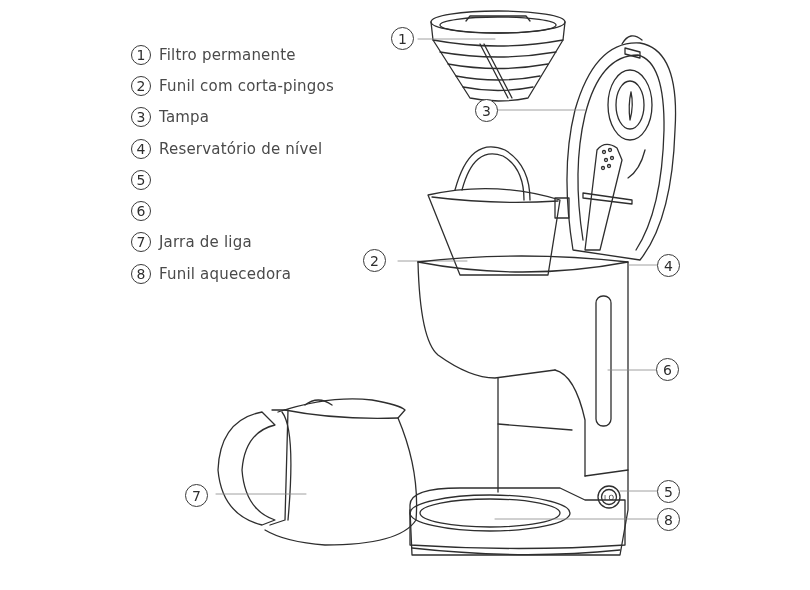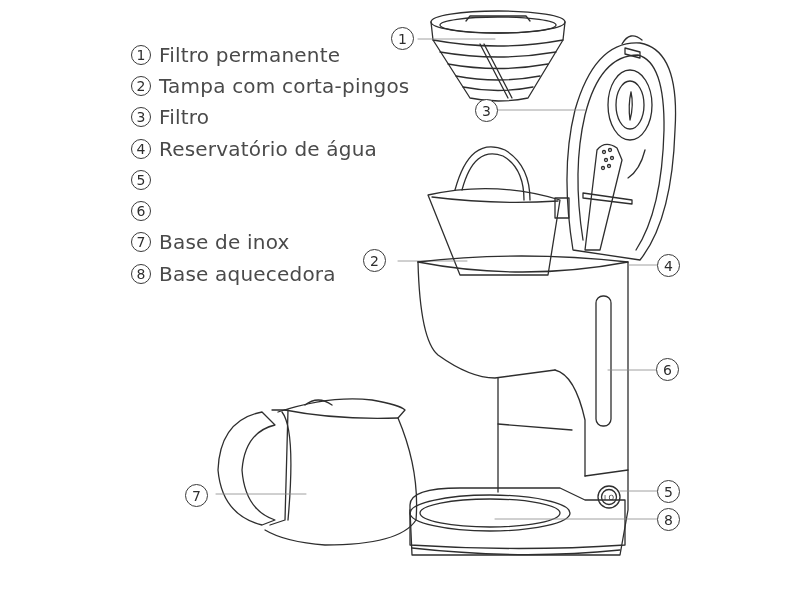--- a/index.html
+++ b/index.html
@@ -3,59 +3,59 @@
 <meta charset="utf-8">
 <style>
   html, body { margin:0; padding:0; background:#ffffff; }
   body { width:810px; height:590px; position:relative; overflow:hidden;
          font-family:"DejaVu Sans", "Liberation Sans", sans-serif; color:#3a3a3a; }
   .legend { position:absolute; left:131px; top:39px; }
   .legend-item { display:flex; align-items:center; height:31.3px; }
   .num { width:20px; height:20px; border:1.6px solid #3a3a3a; border-radius:50%;
          display:inline-flex; align-items:center; justify-content:center;
          font-size:14px; line-height:1; color:#2e2e2e; box-sizing:border-box; margin-right:8px; }
-  .label { font-size:20px; color:#4a4a4a; letter-spacing:0.2px; white-space:nowrap; }
+  .label { font-size:15px; color:#4a4a4a; letter-spacing:0.2px; white-space:nowrap; }
   svg.drawing { position:absolute; left:0; top:0; }
   .callout { position:absolute; width:23px; height:23px; border:1.3px solid #3a3a3a;
              border-radius:50%; display:flex; align-items:center; justify-content:center;
              font-size:14px; color:#2e2e2e; background:#fff; box-sizing:border-box; }
 </style>
 </head>
 <body>
 
 <div class="legend">
   <div class="legend-item">
     <span class="num">1</span>
     <span class="label">Filtro permanente</span>
   </div>
   <div class="legend-item">
     <span class="num">2</span>
-    <span class="label">Tampa com corta-pingos</span>
+    <span class="label">Funil com corta-pingos</span>
   </div>
   <div class="legend-item">
     <span class="num">3</span>
-    <span class="label">Filtro</span>
+    <span class="label">Tampa</span>
   </div>
   <div class="legend-item">
     <span class="num">4</span>
-    <span class="label">Reservatório de água</span>
+    <span class="label">Reservatório de nível</span>
   </div>
   <div class="legend-item">
     <span class="num">5</span>
   </div>
   <div class="legend-item">
     <span class="num">6</span>
   </div>
   <div class="legend-item">
     <span class="num">7</span>
-    <span class="label">Base de inox</span>
+    <span class="label">Jarra de liga</span>
   </div>
   <div class="legend-item">
     <span class="num">8</span>
-    <span class="label">Base aquecedora</span>
+    <span class="label">Funil aquecedora</span>
   </div>
 </div>
 
 <svg class="drawing" width="810" height="590" viewBox="0 0 810 590" fill="none" stroke="#2e2e2e" stroke-width="1.3" stroke-linejoin="round" stroke-linecap="round">
 
   <g>
     <ellipse cx="498" cy="22" rx="67" ry="11"></ellipse>
     <ellipse cx="498" cy="25" rx="58" ry="8"></ellipse>
     <path d="M431 22 L433 40 Q498 52 563 40 L565 22"></path>
     <path d="M433 40 L470 98 Q498 104 528 98 L563 40"></path>

